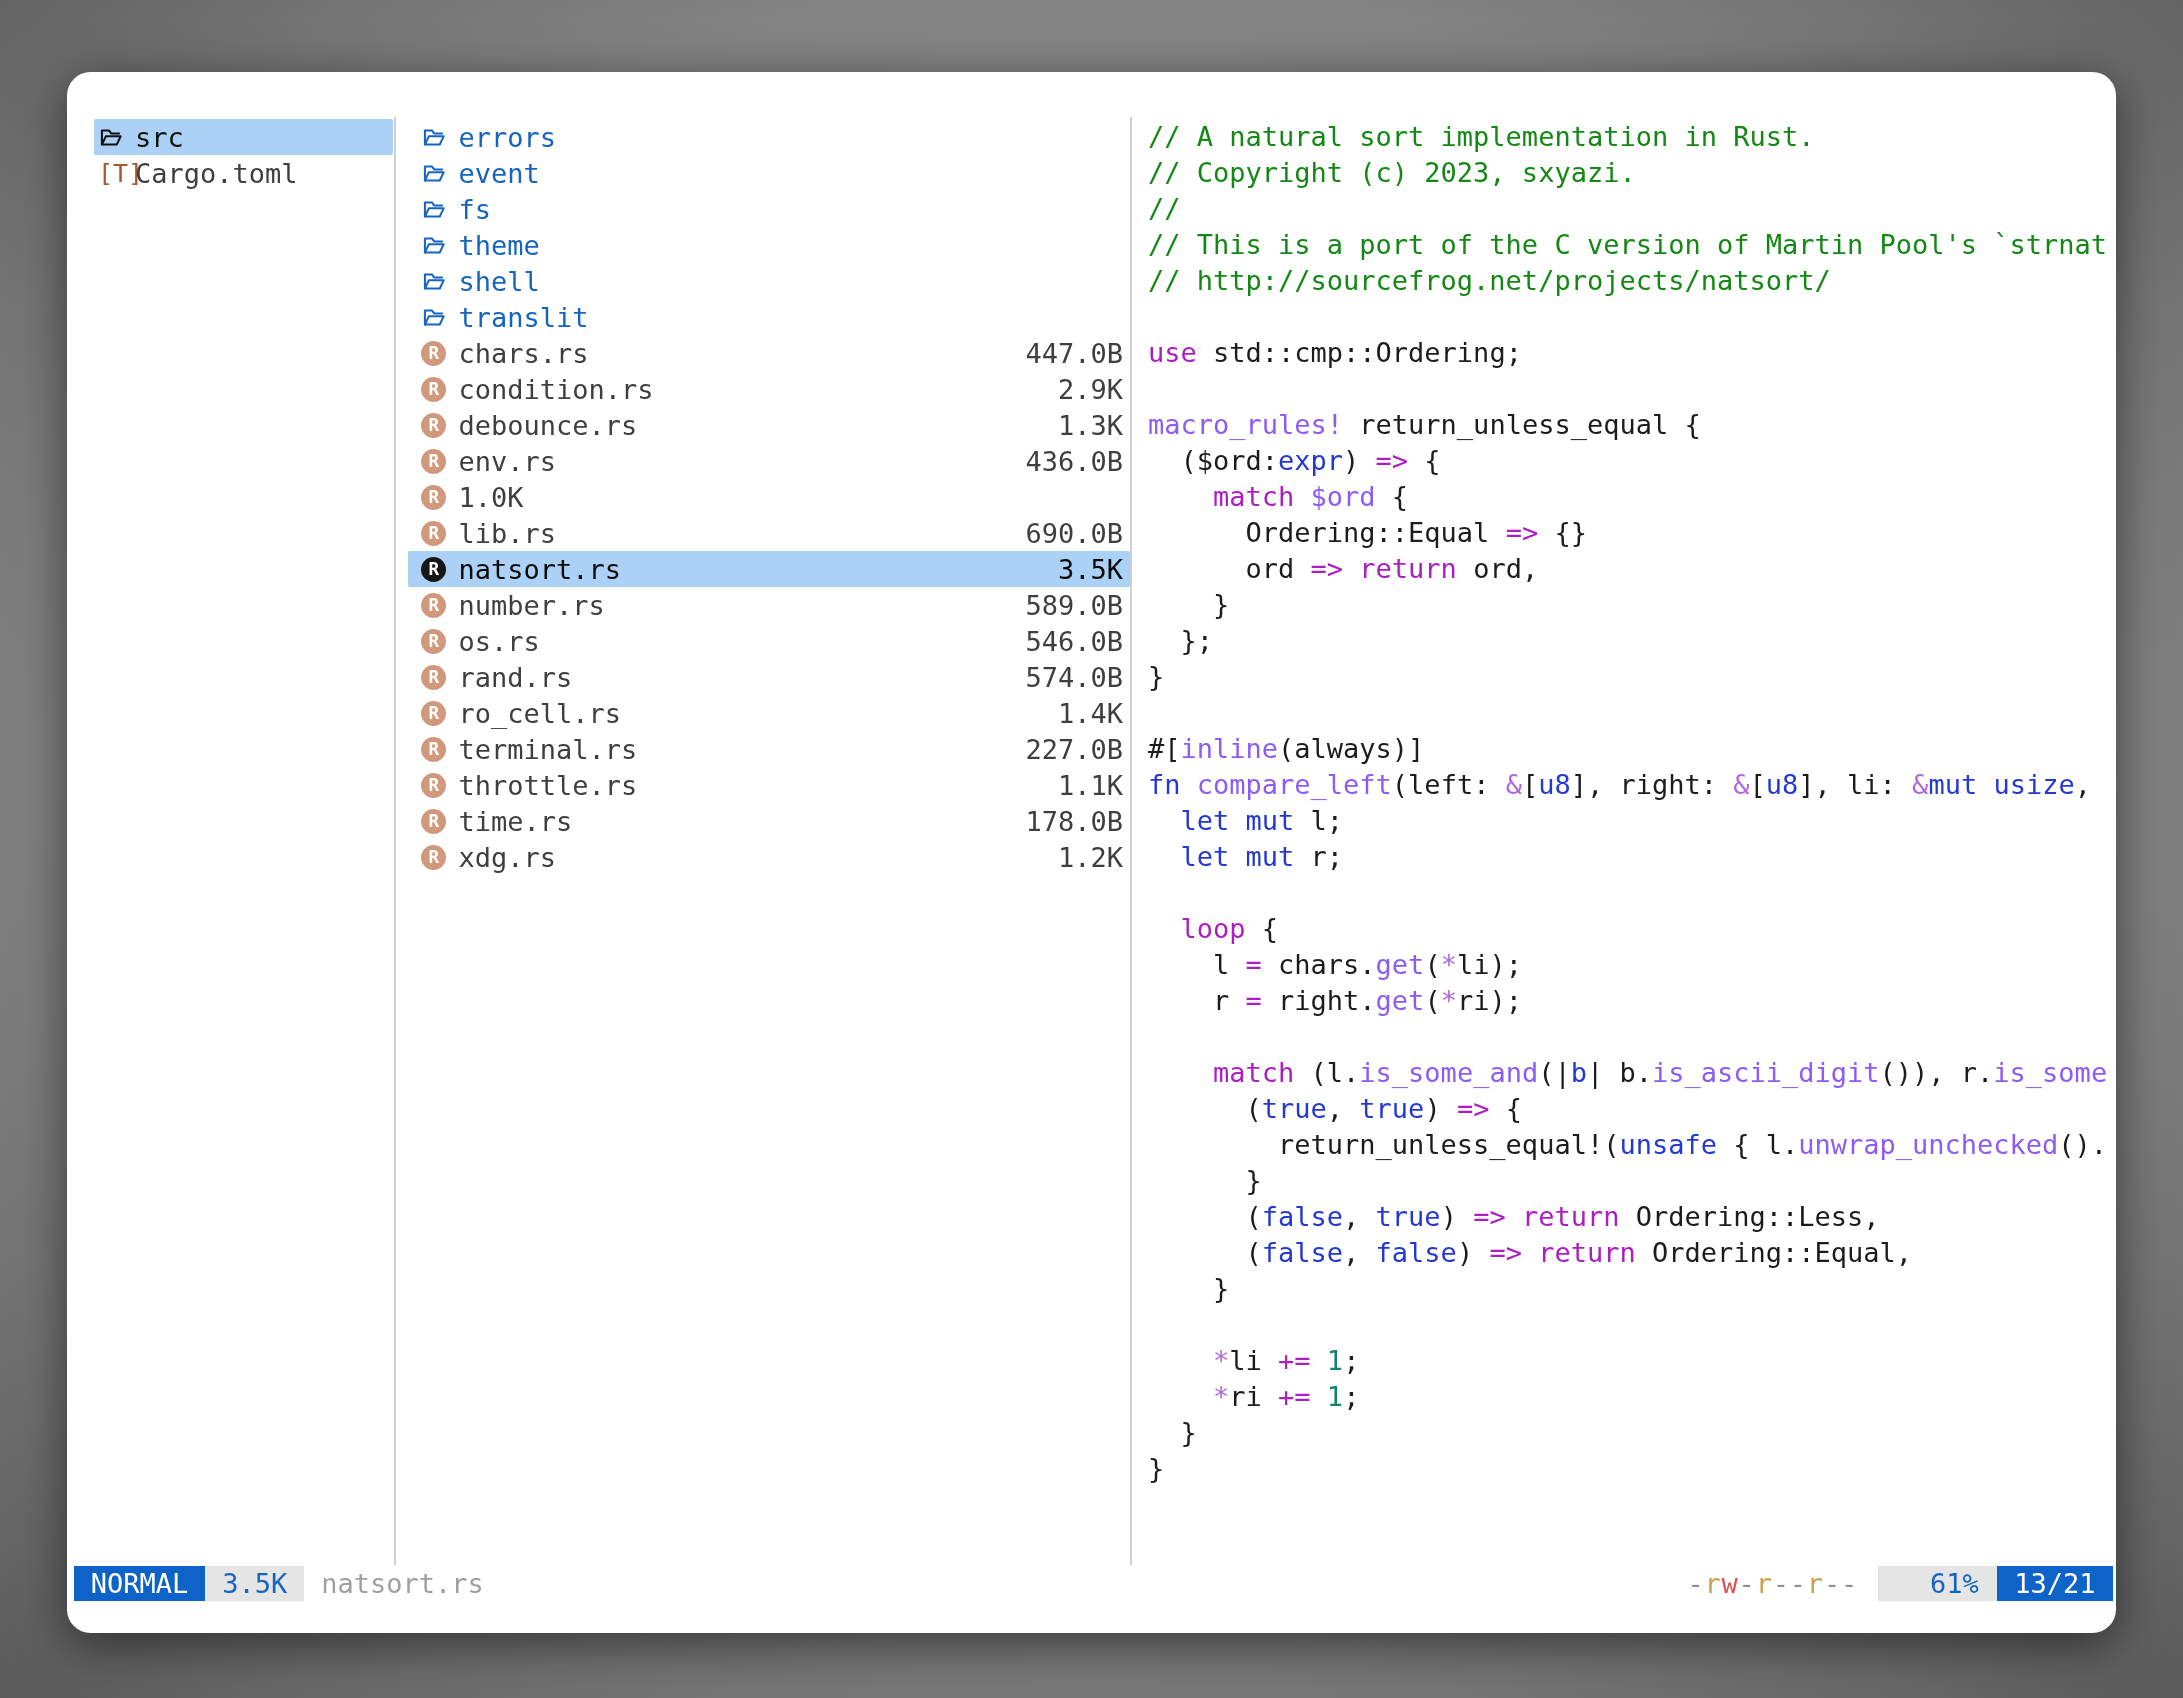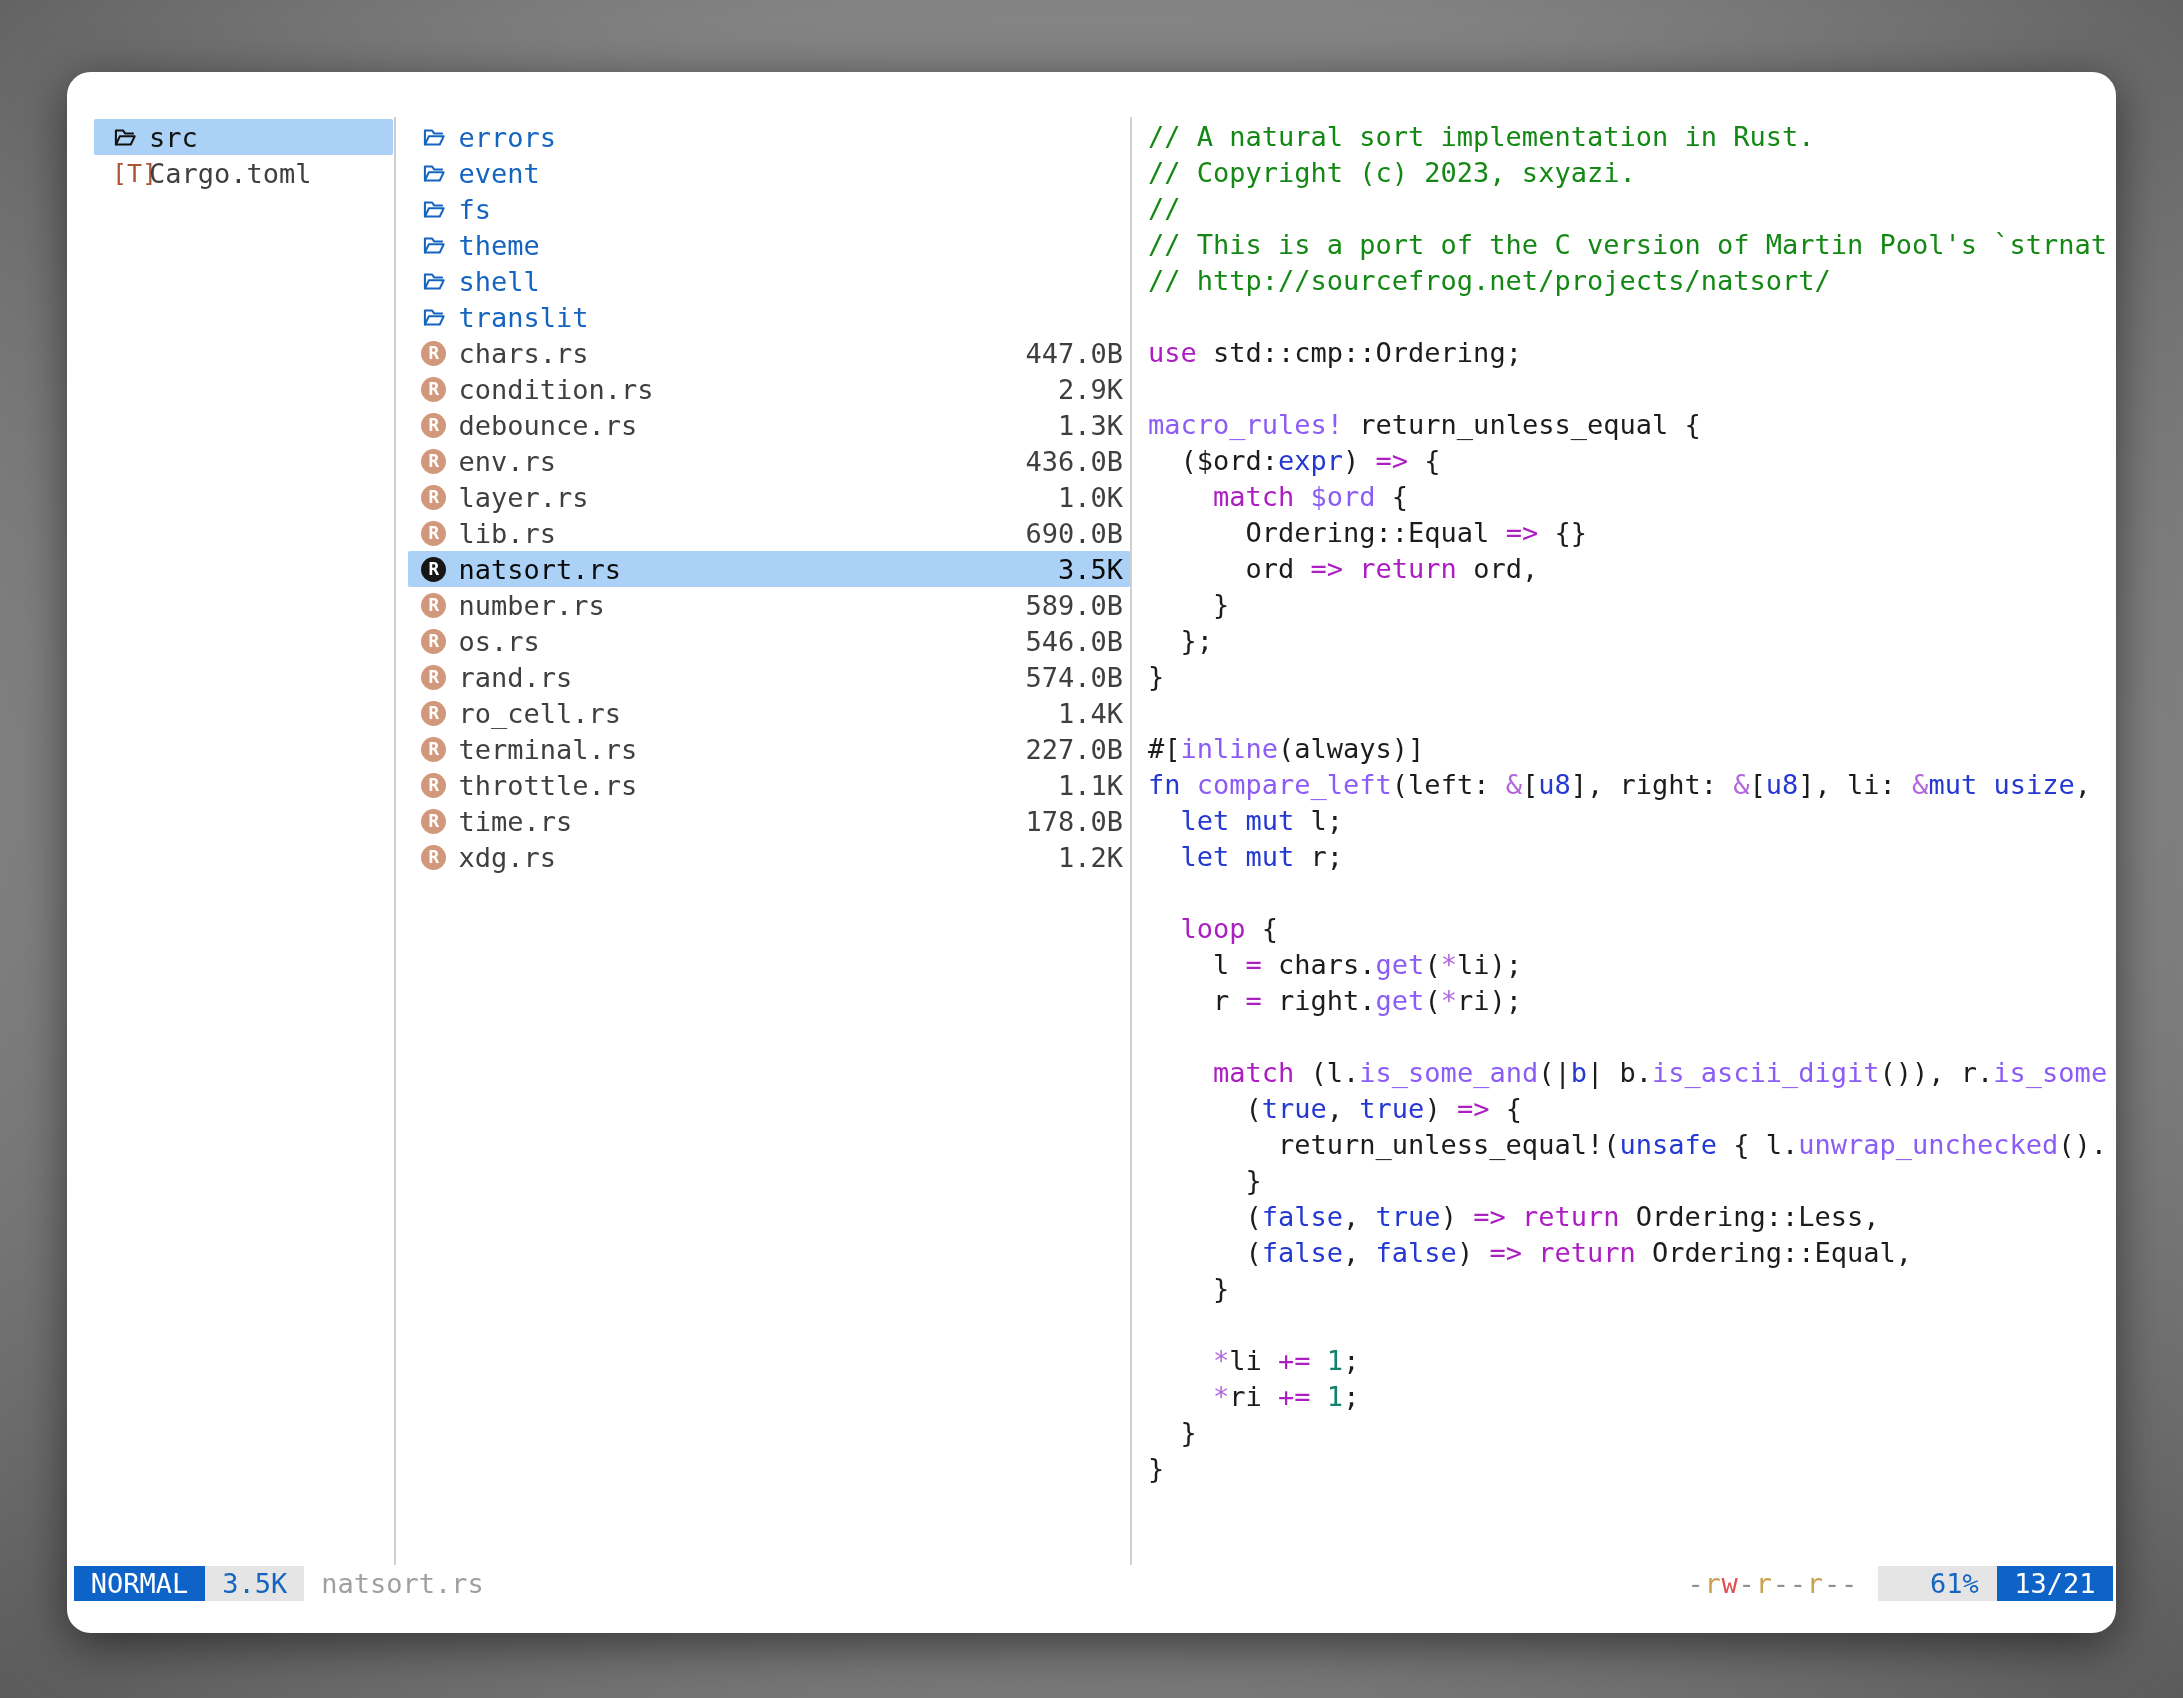--- a/index.html
+++ b/index.html
@@ -20,21 +20,21 @@
 
   .pane{position:absolute;top:47px;}
   .pane-parent{left:27px;width:299px;}
   .pane-current{left:341px;width:722px;}
   .pane-preview{left:1081px;top:47px;width:968px;height:1447px;overflow:hidden;}
 
   .row{
     height:36px;display:flex;align-items:center;
     font-size:27px;color:#3f3f3f;white-space:pre;
   }
-  .pane-parent .row{padding-left:18px;border-radius:1.7px;}
+  .pane-parent .row{padding-left:4px;border-radius:1.7px;}
   .pane-current .row{padding-left:13.4px;padding-right:7px;border-radius:1.7px;}
   .row.selected{background:#abd2f6;color:#0a0a0a;}
   .row .ic{width:37px;flex:0 0 37px;display:flex;align-items:center;justify-content:flex-start;}
   .row .nm{flex:1 1 auto;overflow:hidden;}
   .row .sz{flex:0 0 auto;text-align:right;}
   .row.dir .nm{color:#1565c0;}
   .row.dir .ic{color:#1565c0;}
   .row.selected.dir .ic,.row.selected.dir .nm{color:#111;}
   .rusticon{
     width:25px;height:25px;border-radius:50%;background:#d1987b;
@@ -103,21 +103,21 @@
             <path d="M5 25 l5 -10.5 h19 l-5 10.5 z" fill="none" stroke="currentColor" stroke-width="2.6" stroke-linejoin="round"></path>
           </svg></span><span class="nm">shell</span><span class="sz"></span></div>
       <div class="row dir"><span class="ic"><svg viewBox="0 0 32 32" width="25" height="25" aria-hidden="true">
             <path d="M5 25 V7 h9 l3 4 h10" fill="none" stroke="currentColor" stroke-width="2.6" stroke-linejoin="round" stroke-linecap="round"></path>
             <path d="M5 25 l5 -10.5 h19 l-5 10.5 z" fill="none" stroke="currentColor" stroke-width="2.6" stroke-linejoin="round"></path>
           </svg></span><span class="nm">translit</span><span class="sz"></span></div>
       <div class="row rust"><span class="ic"><span class="rusticon">R</span></span><span class="nm">chars.rs</span><span class="sz">447.0B</span></div>
       <div class="row rust"><span class="ic"><span class="rusticon">R</span></span><span class="nm">condition.rs</span><span class="sz">2.9K</span></div>
       <div class="row rust"><span class="ic"><span class="rusticon">R</span></span><span class="nm">debounce.rs</span><span class="sz">1.3K</span></div>
       <div class="row rust"><span class="ic"><span class="rusticon">R</span></span><span class="nm">env.rs</span><span class="sz">436.0B</span></div>
-      <div class="row rust"><span class="ic"><span class="rusticon">R</span></span><span class="nm">layer.rs</span><span class="sz">1.0K</span></div>
+      <div class="row rust"><span class="ic"><span class="rusticon">R</span></span><span class="sz">1.0K</span></div>
       <div class="row rust"><span class="ic"><span class="rusticon">R</span></span><span class="nm">lib.rs</span><span class="sz">690.0B</span></div>
       <div class="row rust selected"><span class="ic"><span class="rusticon">R</span></span><span class="nm">natsort.rs</span><span class="sz">3.5K</span></div>
       <div class="row rust"><span class="ic"><span class="rusticon">R</span></span><span class="nm">number.rs</span><span class="sz">589.0B</span></div>
       <div class="row rust"><span class="ic"><span class="rusticon">R</span></span><span class="nm">os.rs</span><span class="sz">546.0B</span></div>
       <div class="row rust"><span class="ic"><span class="rusticon">R</span></span><span class="nm">rand.rs</span><span class="sz">574.0B</span></div>
       <div class="row rust"><span class="ic"><span class="rusticon">R</span></span><span class="nm">ro_cell.rs</span><span class="sz">1.4K</span></div>
       <div class="row rust"><span class="ic"><span class="rusticon">R</span></span><span class="nm">terminal.rs</span><span class="sz">227.0B</span></div>
       <div class="row rust"><span class="ic"><span class="rusticon">R</span></span><span class="nm">throttle.rs</span><span class="sz">1.1K</span></div>
       <div class="row rust"><span class="ic"><span class="rusticon">R</span></span><span class="nm">time.rs</span><span class="sz">178.0B</span></div>
       <div class="row rust"><span class="ic"><span class="rusticon">R</span></span><span class="nm">xdg.rs</span><span class="sz">1.2K</span></div>

